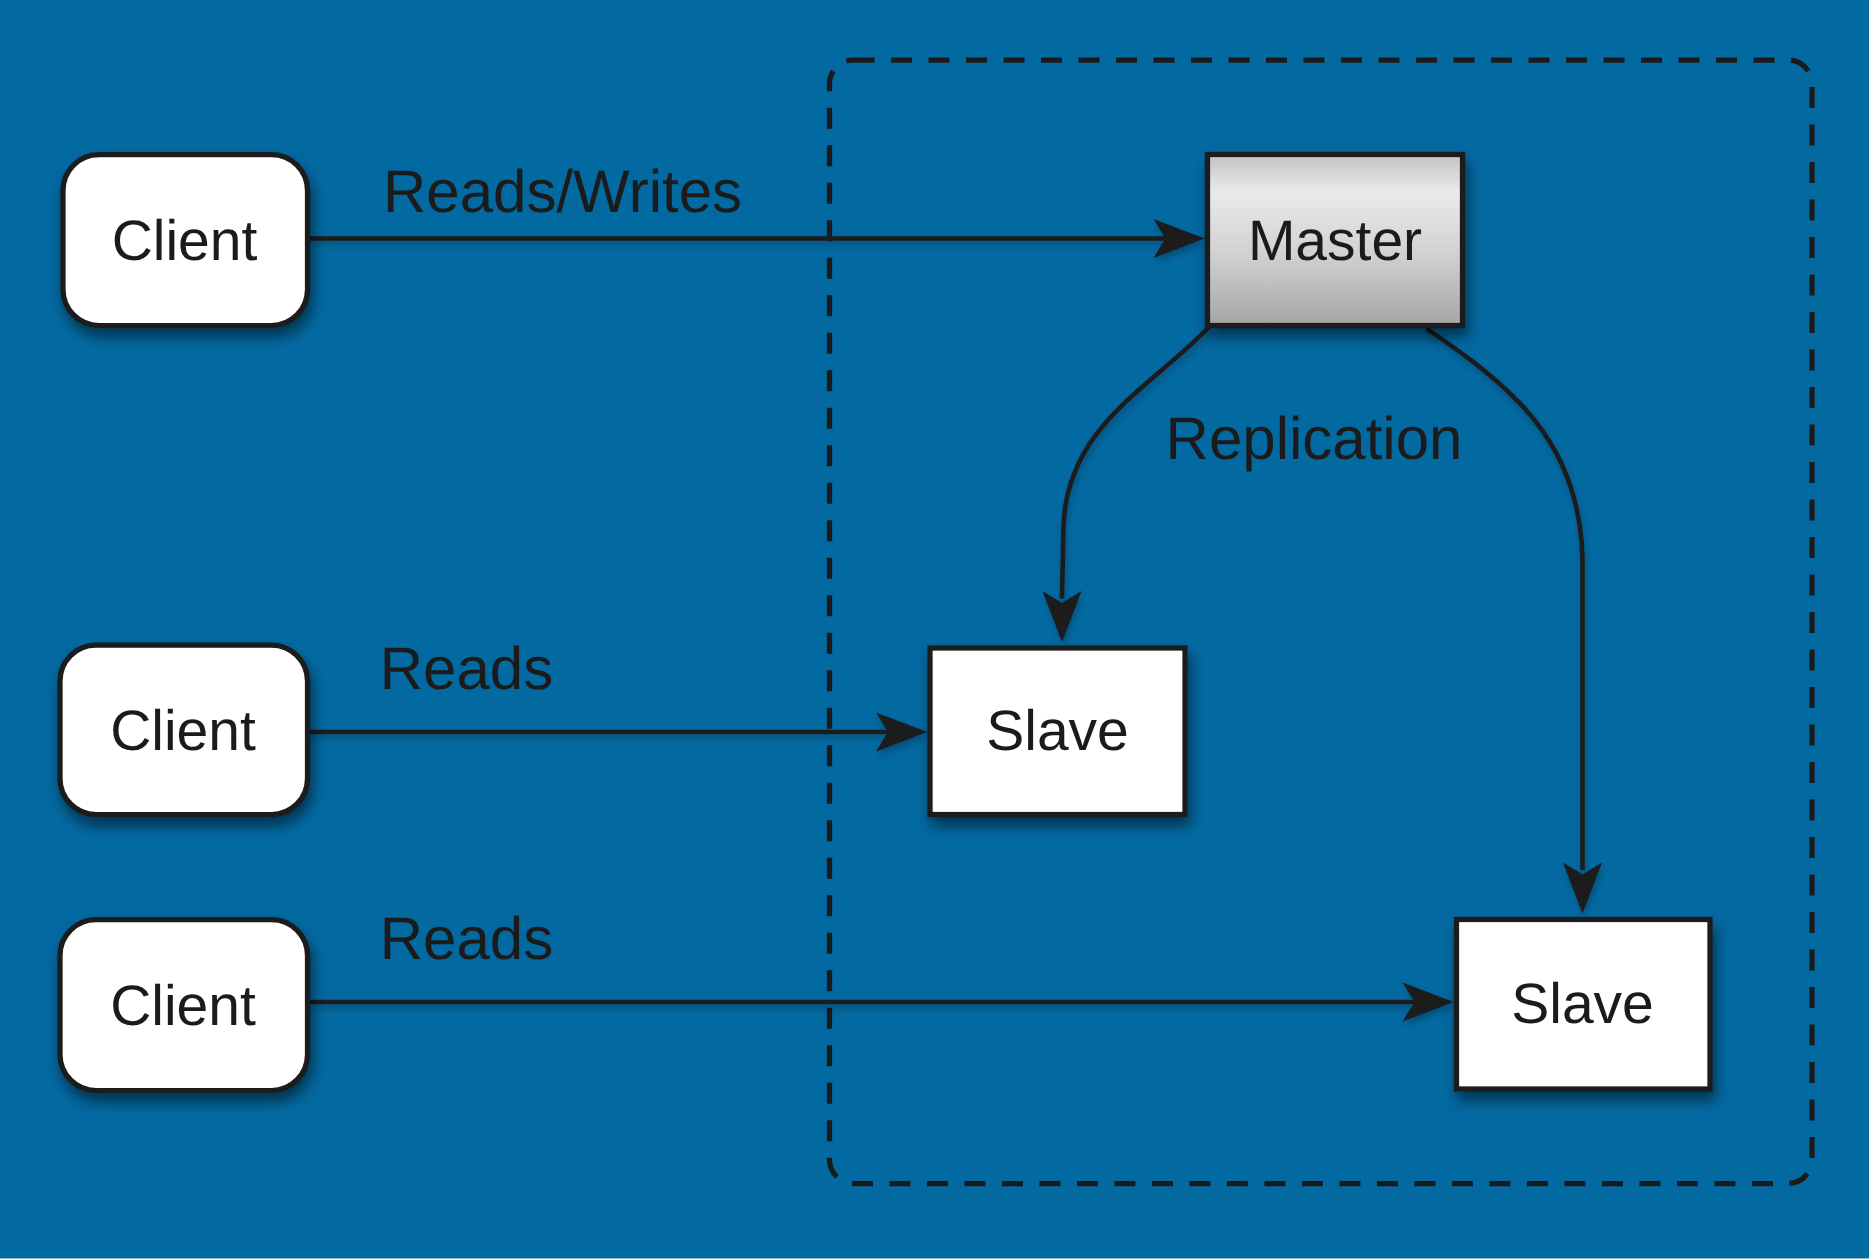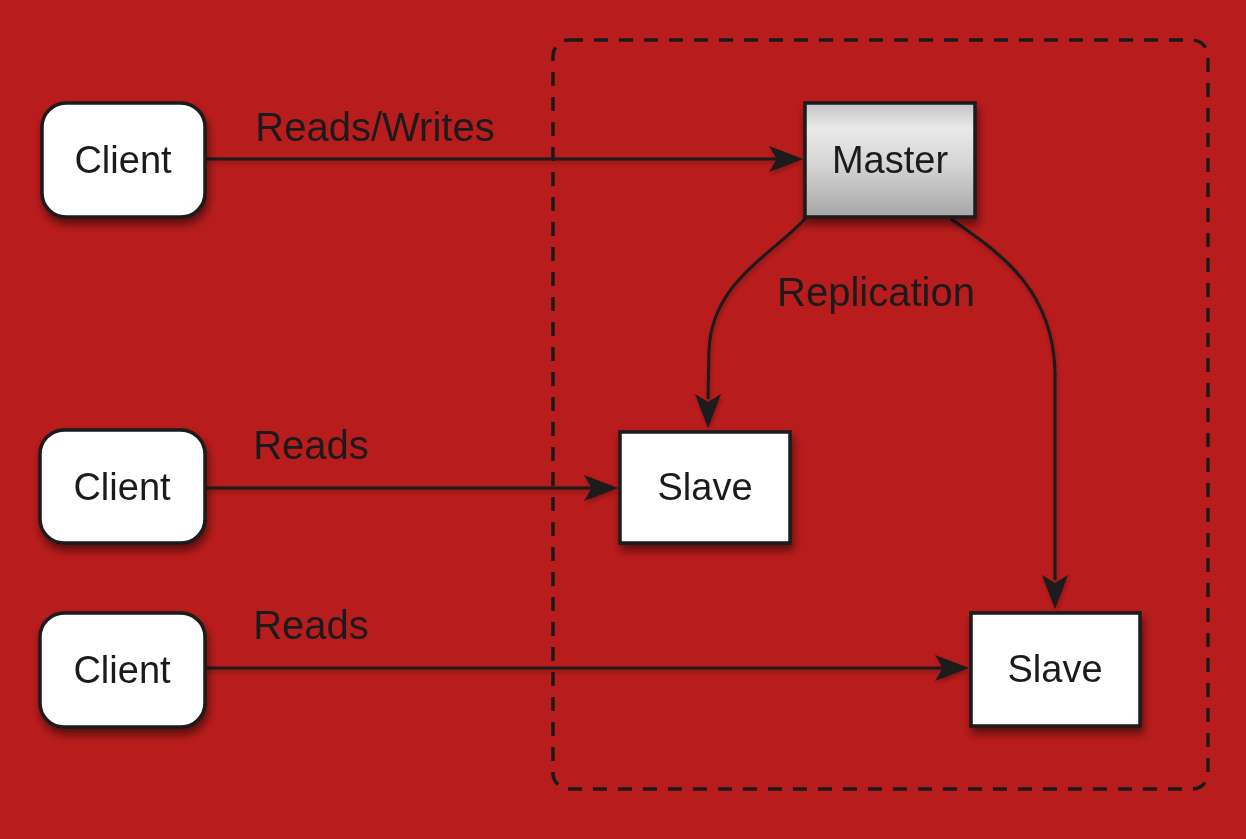--- a/index.html
+++ b/index.html
@@ -4,21 +4,21 @@
 <style>
   html, body {
     margin: 0;
     padding: 0;
     background: #ffffff;
   }
   .canvas {
     position: relative;
     width: 1246px;
     height: 839px;
-    background: #b91c1c;
+    background: #0369a1;
     overflow: hidden;
     font-family: "Liberation Sans", sans-serif;
   }
   svg { display: block; }
   .node-label {
     font-family: "Liberation Sans", sans-serif;
     font-size: 38px;
     fill: #1b1b1b;
     text-anchor: middle;
   }

